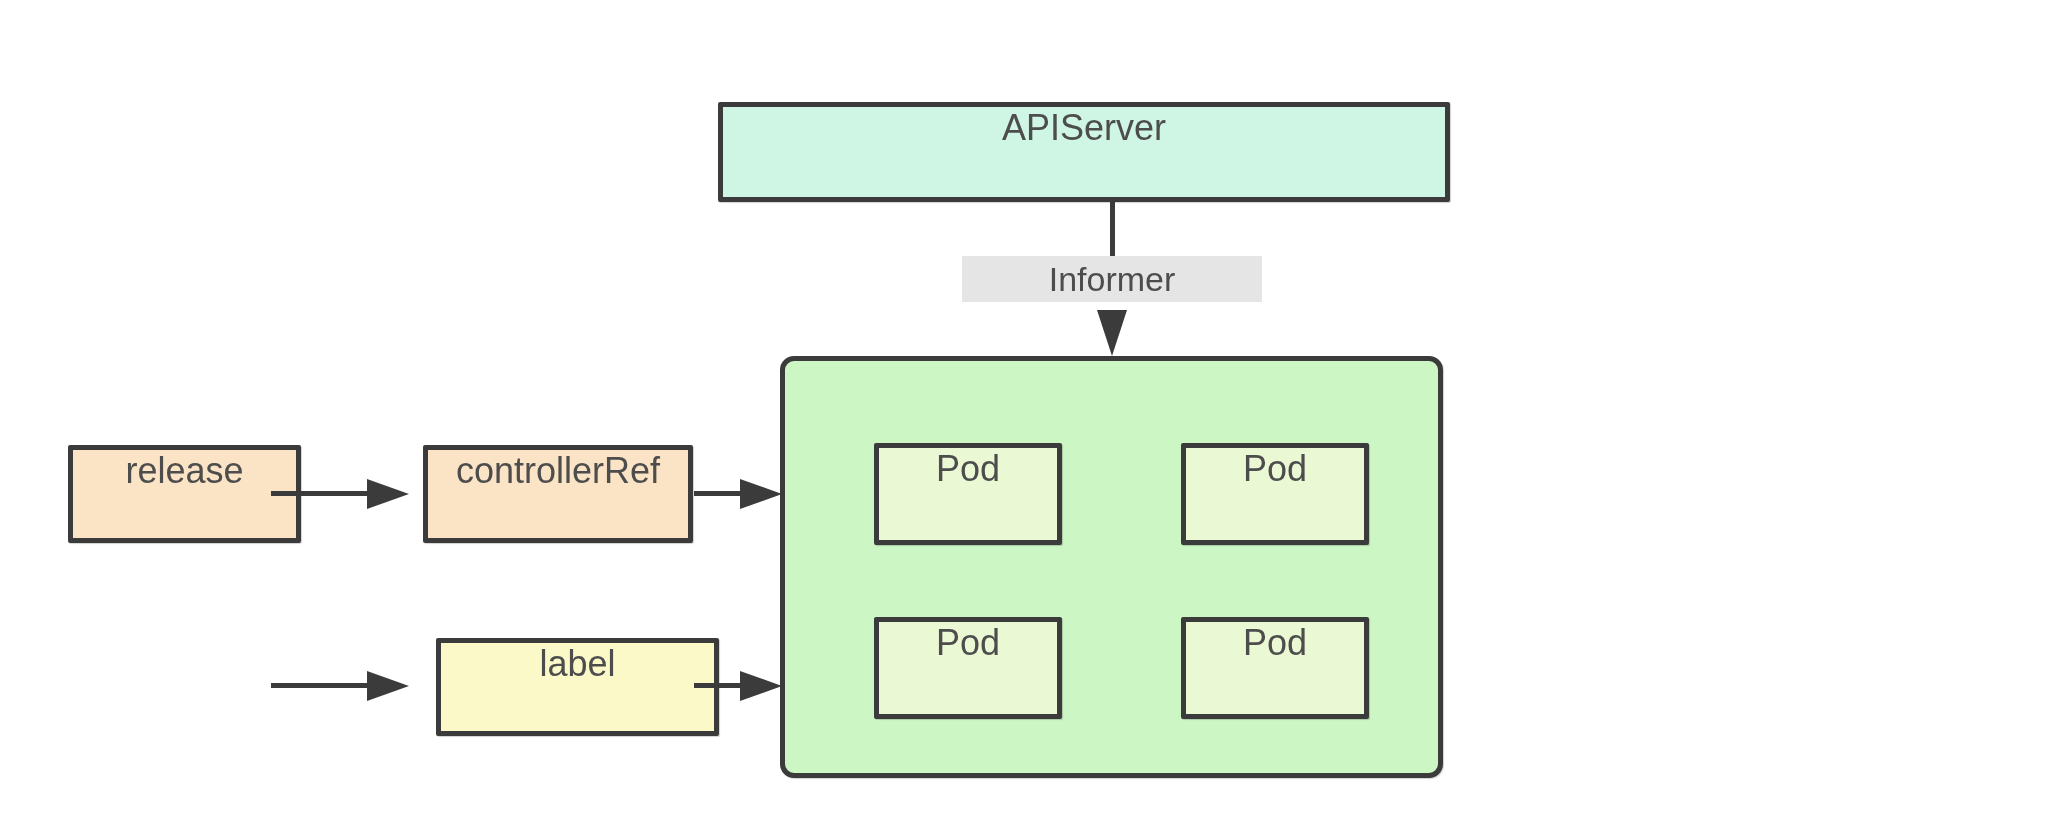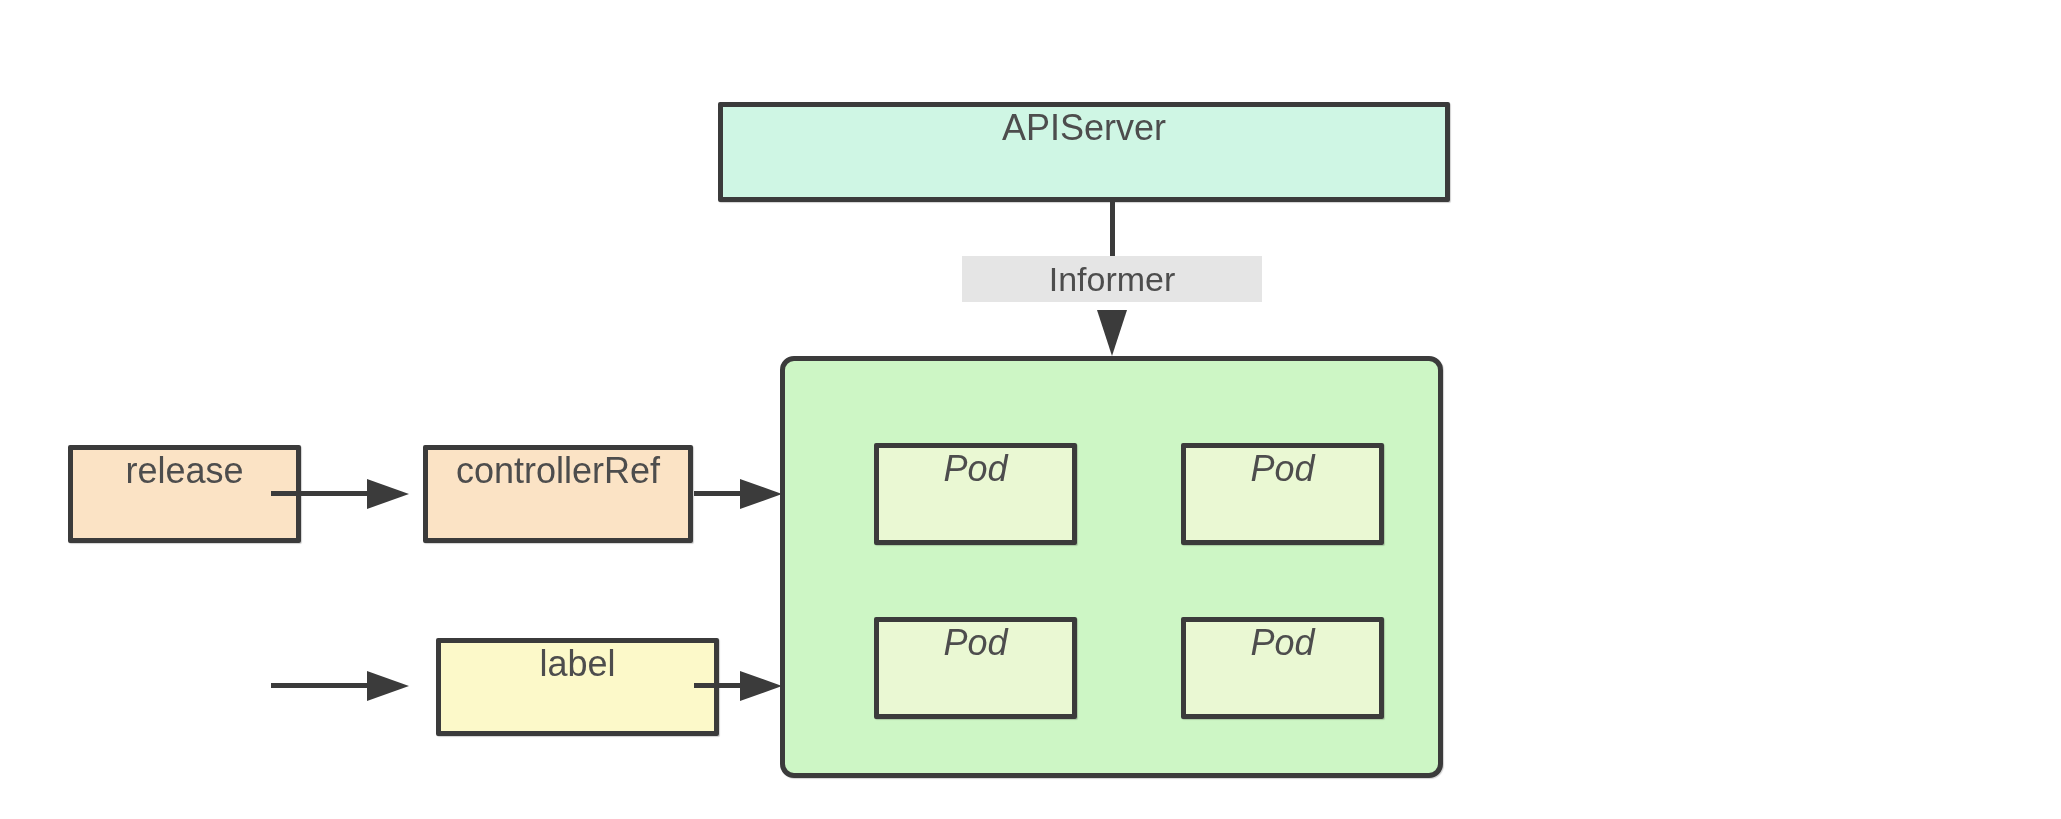--- a/index.html
+++ b/index.html
@@ -32,21 +32,21 @@
     left: 718px; top: 102px; width: 732px; height: 100px;
     background: var(--mint, #cff6e4);
   }
   
   .pod-group {
     left: 780px; top: 356px; width: 663px; height: 422px;
     background: var(--green, #cdf6c5);
     border-radius: 14px;
   }
   
-  .pod { width: 203px; height: 102px; background: var(--podfill, #eaf8d3); font-style: italic; }
+  .pod { width: 188px; height: 102px; background: var(--podfill, #eaf8d3); }
   .pod-1 { left: 874px;  top: 443px; }
   .pod-2 { left: 1181px; top: 443px; }
   .pod-3 { left: 874px;  top: 617px; }
   .pod-4 { left: 1181px; top: 617px; }
   
   .release       { left: 68px;  top: 445px; width: 233px; height: 98px; background: var(--peach, #fbe3c5); }
   .controllerref { left: 423px; top: 445px; width: 270px; height: 98px; background: var(--peach, #fbe3c5); }
   .adopt         { left: 68px;  top: 637px; width: 203px; height: 98px; background: var(--yellow, #fcf9c9); }
   .labelbox      { left: 410px; top: 638px; width: 283px; height: 98px; background: var(--yellow, #fcf9c9); margin-left: 26px; }
 

